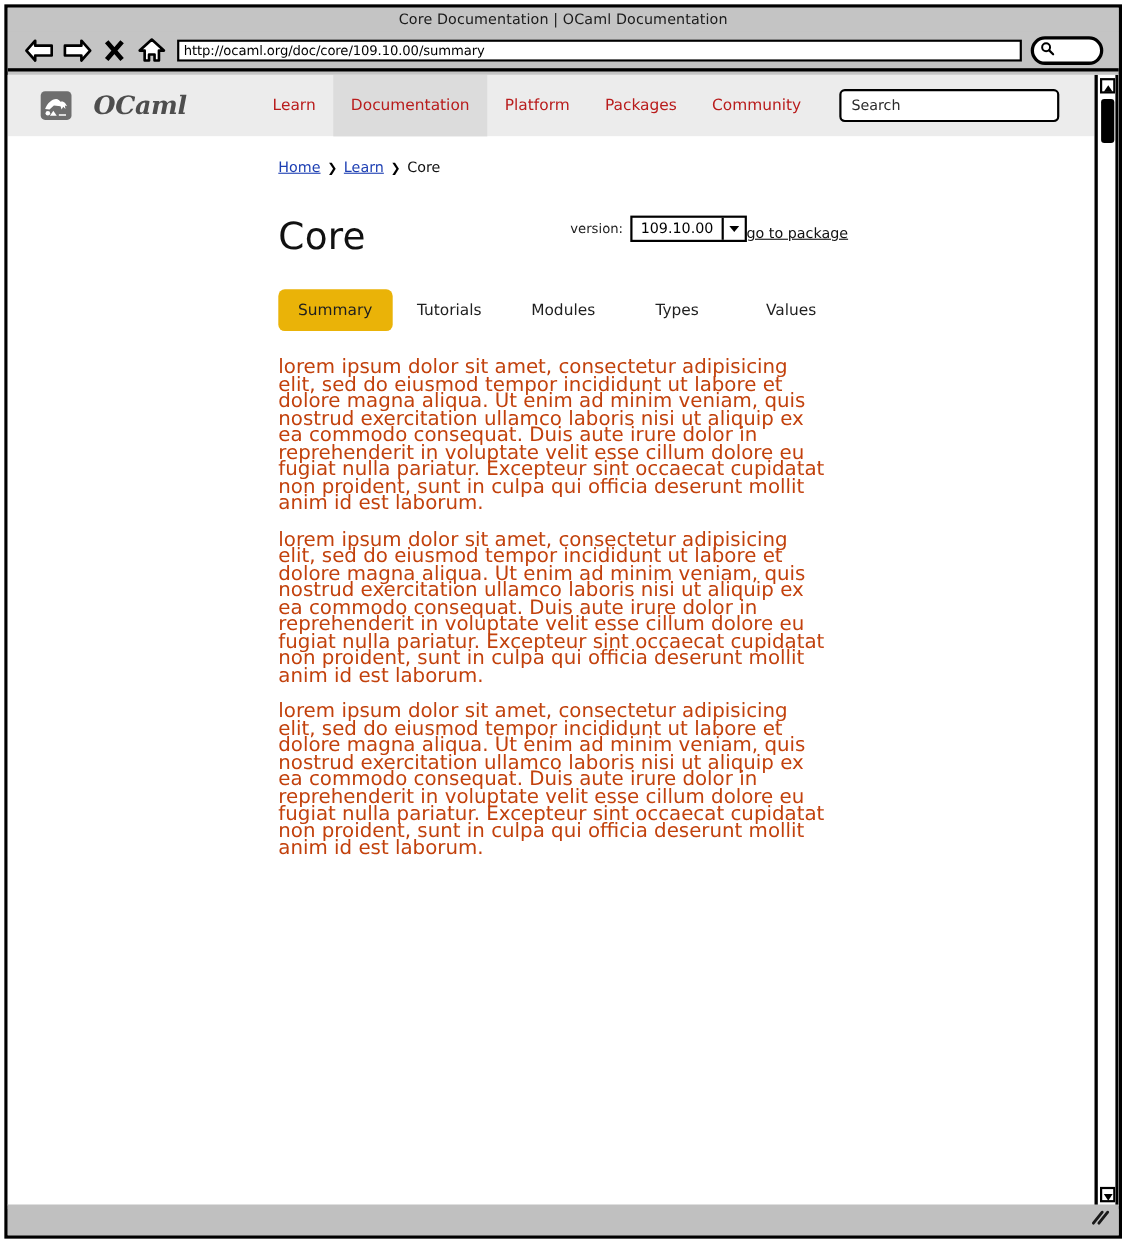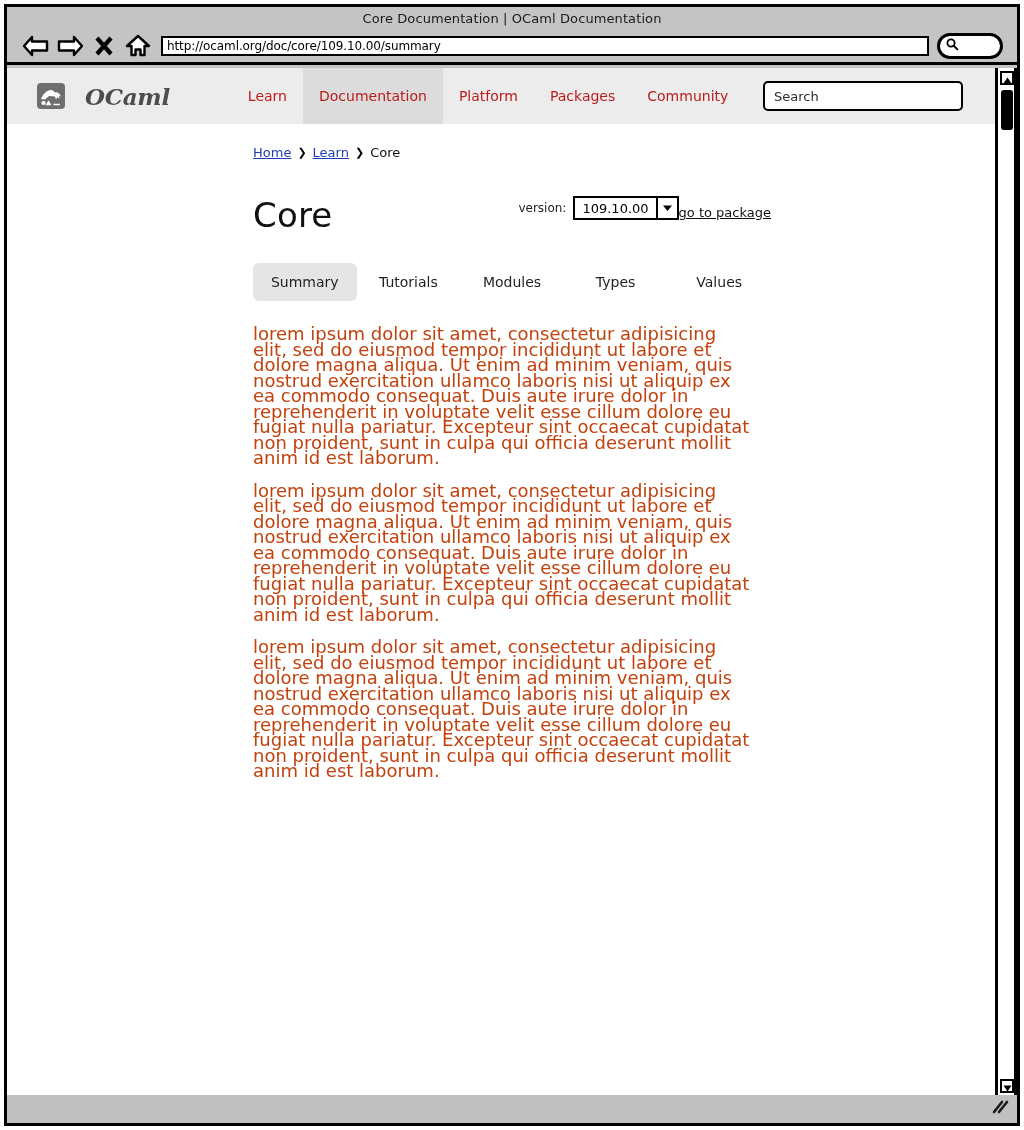--- a/index.html
+++ b/index.html
@@ -260,21 +260,21 @@
   }
   .tab {
     flex: 1 1 0;
     text-align: center;
     font-size: 14px;
     color: #1f1f1f;
     padding: 11px 0;
     border-radius: 6px;
     white-space: nowrap;
   }
-  .tab.active { background: #e5e5e5; }
+  .tab.active { background: #eab308; }
 
   .paragraphs { margin-top: 25px; width: 500px; }
   .para {
     font-size: 18px;
     line-height: 15.5px;
     color: #c2410c;
     margin: 0 0 17px 0;
     text-align: left;
   }
 

